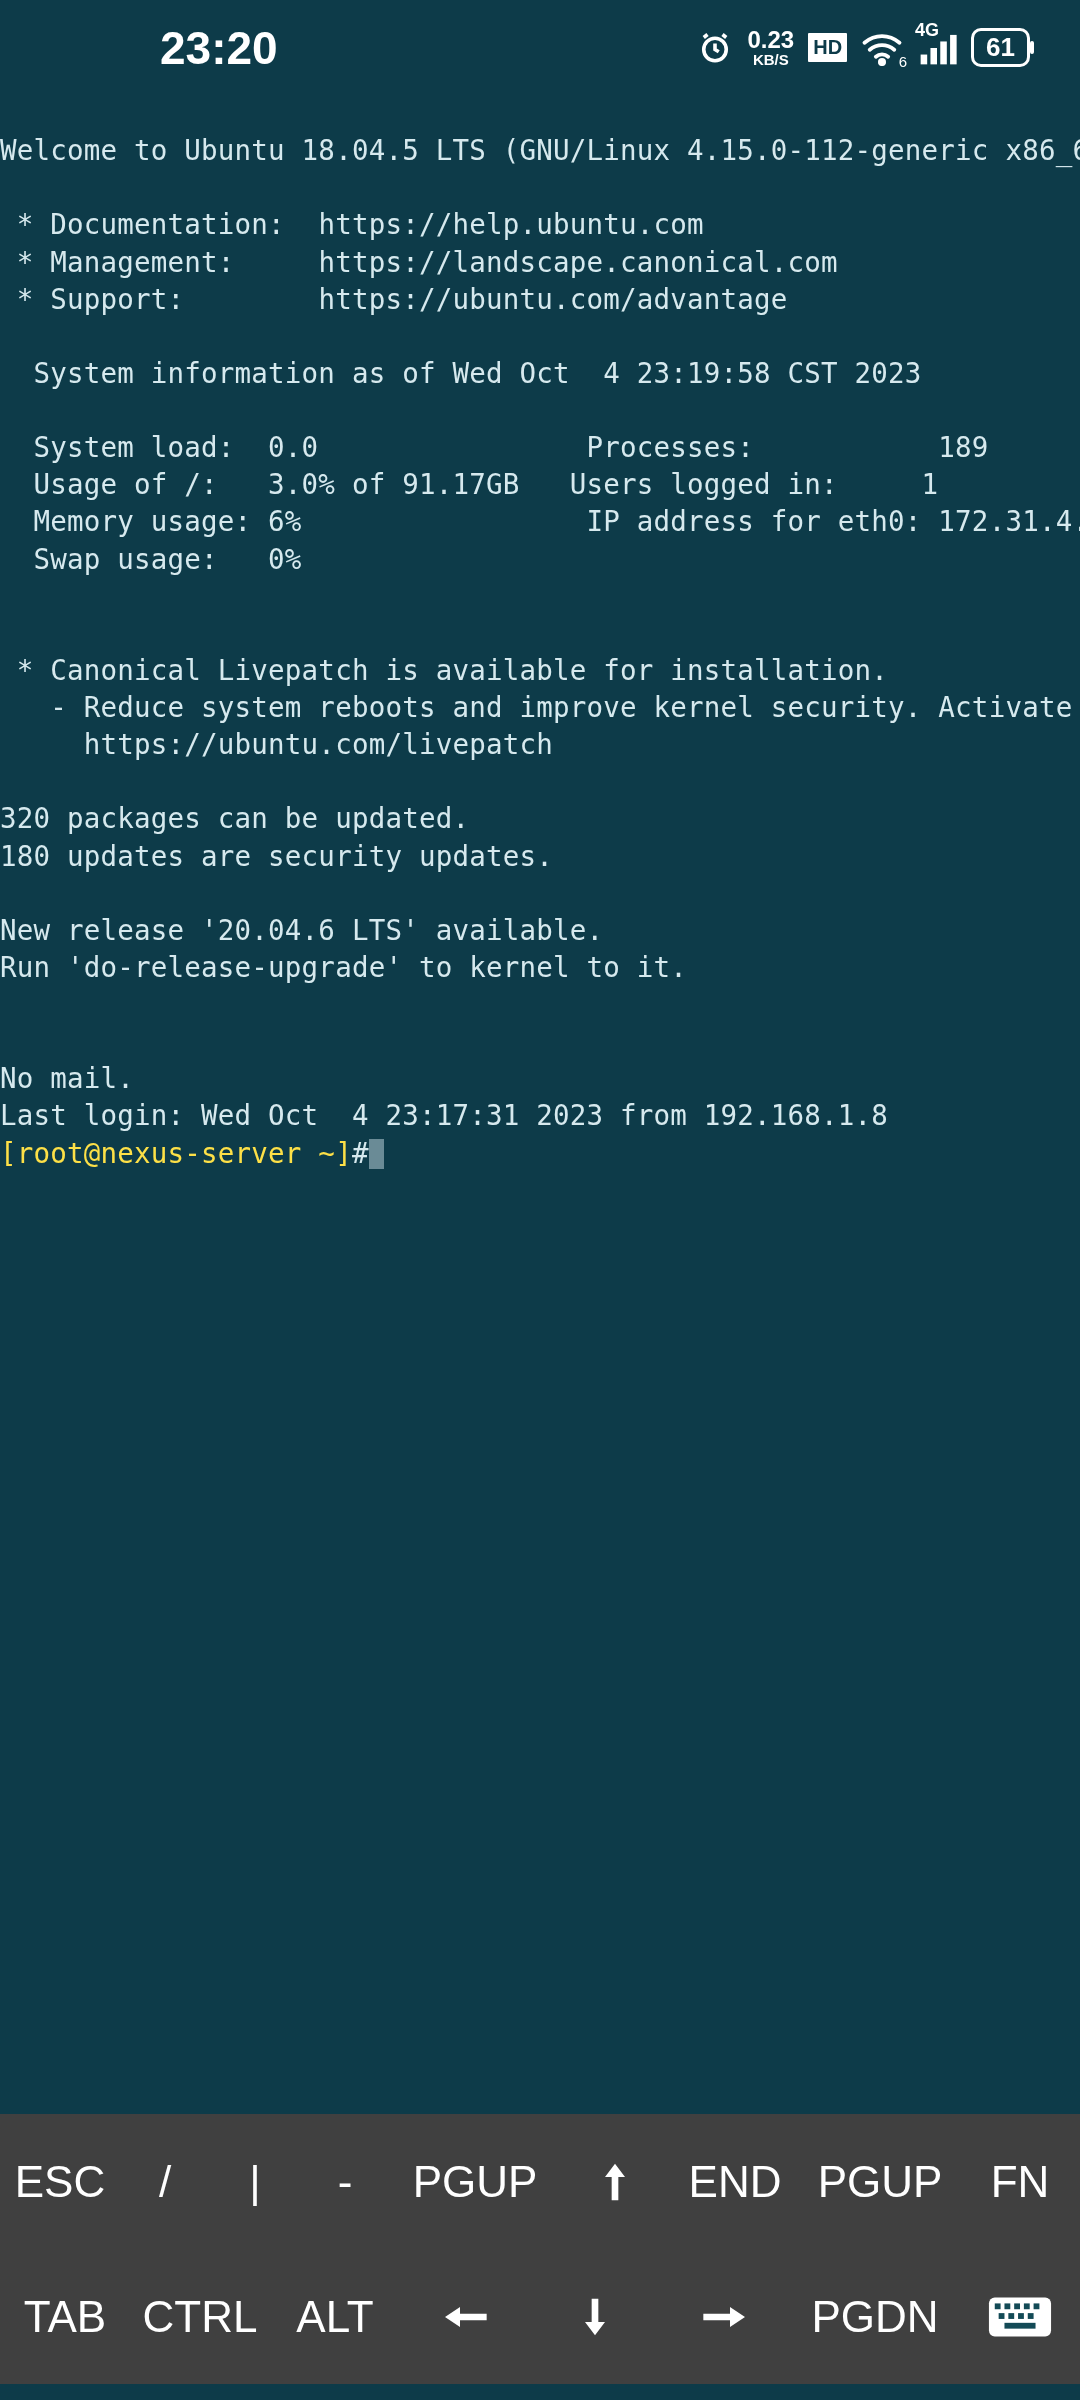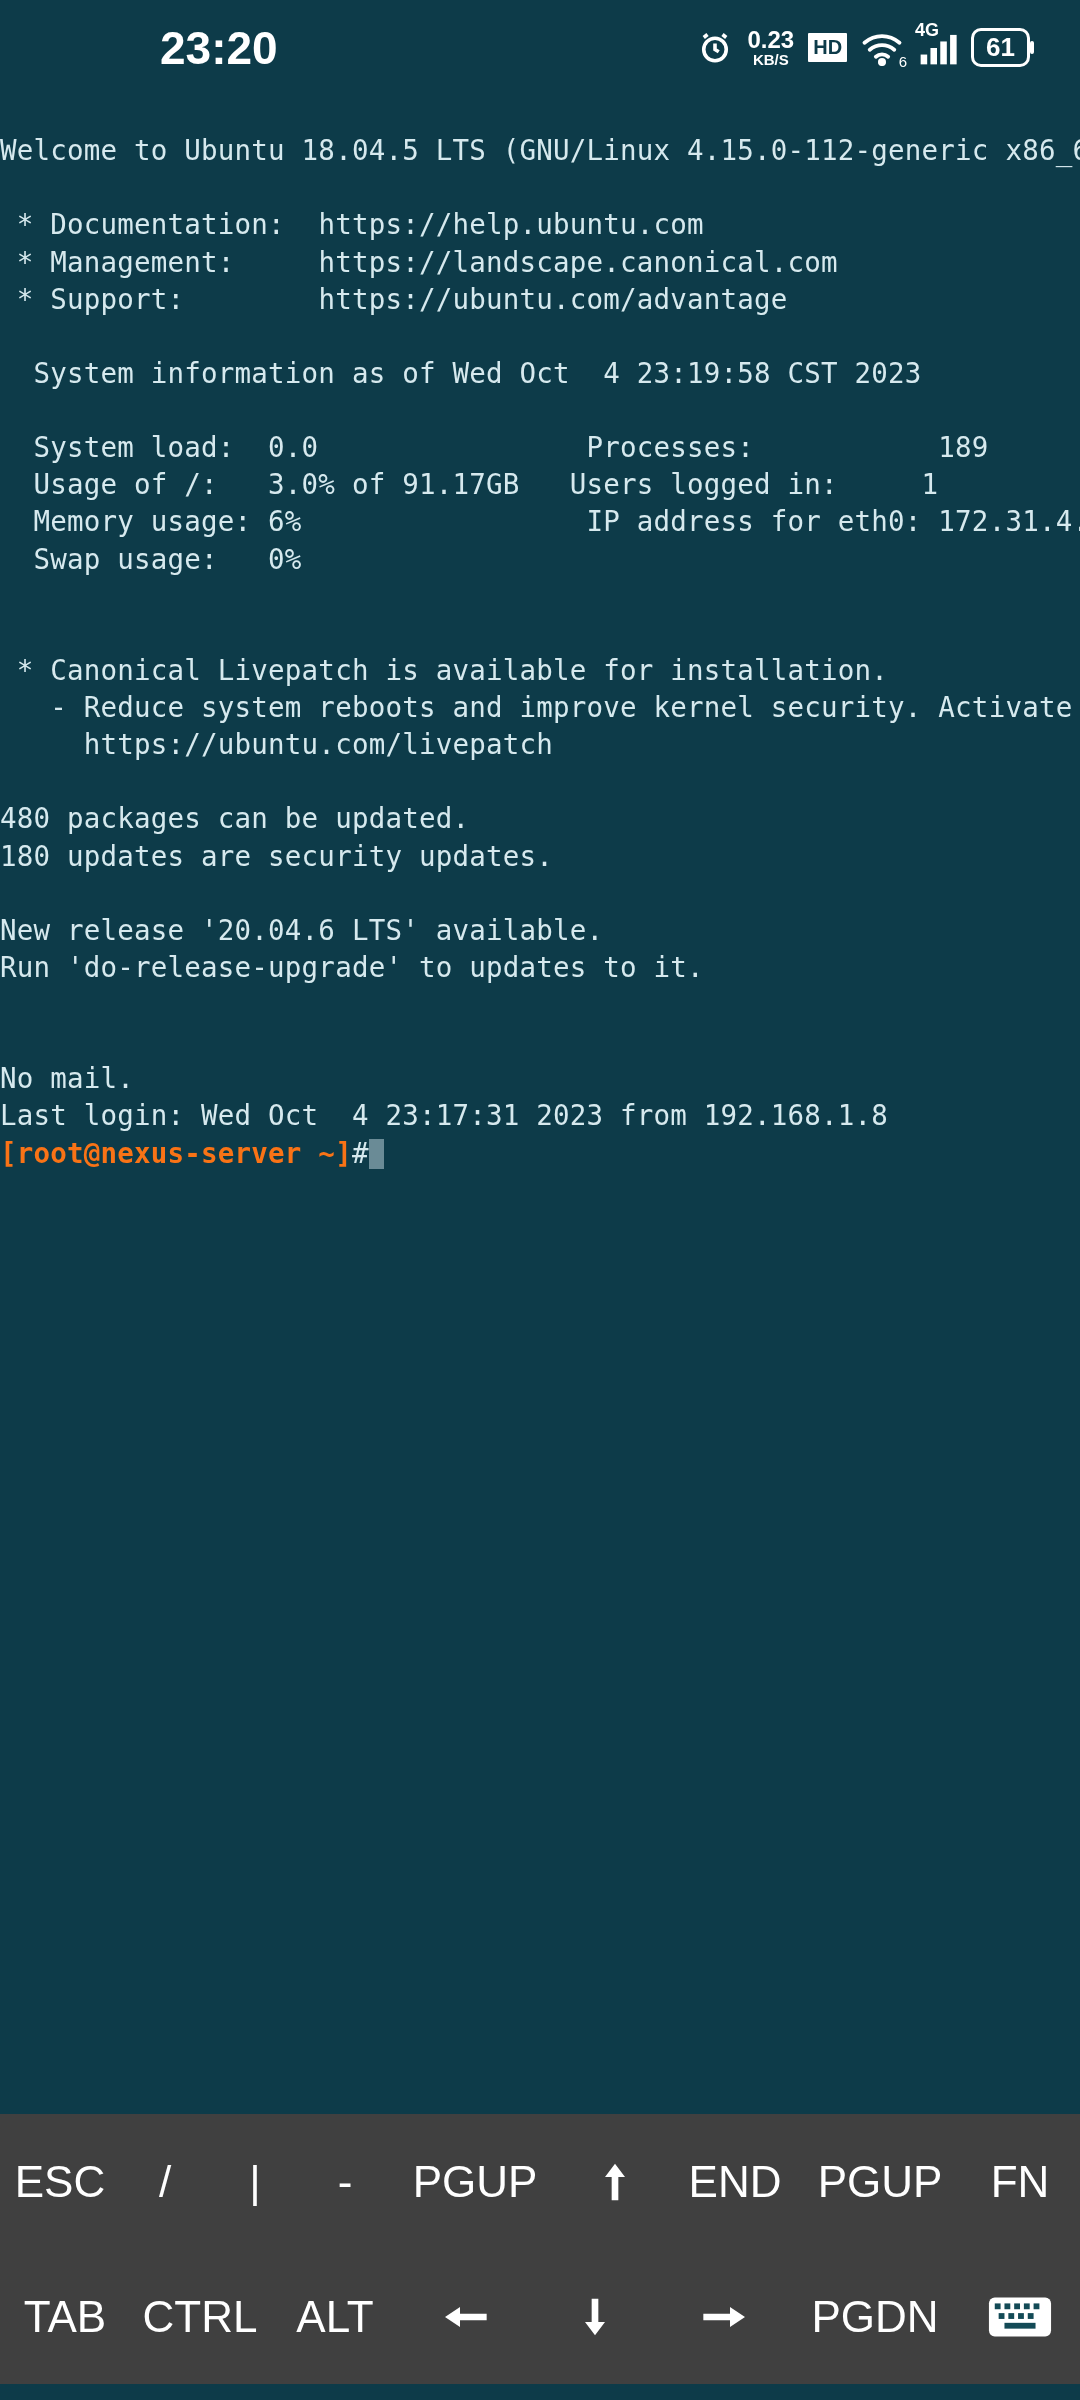--- a/index.html
+++ b/index.html
@@ -11,21 +11,21 @@
   .icon-slot{display:inline-flex;align-items:center;}
   .netspeed{display:flex;flex-direction:column;align-items:center;line-height:1;font-family:sans-serif;}
   .netspeed .n1{font-size:24px;font-weight:700;text-align:center;}
   .netspeed .n2{font-size:15px;font-weight:700;}
   .hd-badge{background:#ffffff;color:#0d3b49;border-radius:1px;font-size:20px;font-weight:900;padding:3px 5px;font-family:sans-serif;}
   .battpill{border:3px solid #ffffff;border-radius:10px;padding:1px 12px;font-size:26px;font-weight:600;font-family:sans-serif;position:relative;}
   .battpill:after{content:"";position:absolute;right:-7px;top:30%;width:4px;height:40%;background:#ffffff;border-radius:2px;}
   
   .term{flex:1;color:#d6e9ee;font-size:27.5px;line-height:1.35;white-space:pre;padding:0;font-weight:500;letter-spacing:0.2px;}
   .term .line{white-space:pre;}
-  .prompt-user{color:#f97316;font-weight:bold;}
+  .prompt-user{color:#fde047;}
   .prompt-hash{color:#d6e9ee;}
   .cursor{display:inline-block;width:15px;height:30px;background:#6a8b96;vertical-align:text-bottom;}
   
   .keybar{background:#404040;color:#ffffff;}
   .krow{display:flex;align-items:center;height:135px;}
   .kkey{flex:0 0 auto;text-align:center;font-size:44px;font-weight:500;font-family:sans-serif;}
   .kkey svg{display:block;margin:0 auto;}
 </style>
 </head>
 <body>
@@ -82,25 +82,25 @@
 <span class="line">  System load:  0.0                Processes:           189</span>
 <span class="line">  Usage of /:   3.0% of 91.17GB   Users logged in:     1</span>
 <span class="line">  Memory usage: 6%                 IP address for eth0: 172.31.4.106</span>
 <span class="line">  Swap usage:   0%</span>
 
 
 <span class="line"> * Canonical Livepatch is available for installation.</span>
 <span class="line">   - Reduce system reboots and improve kernel security. Activate at:</span>
 <span class="line">     https://ubuntu.com/livepatch</span>
 
-<span class="line">480 packages can be updated.</span>
+<span class="line">320 packages can be updated.</span>
 <span class="line">180 updates are security updates.</span>
 
 <span class="line">New release '20.04.6 LTS' available.</span>
-<span class="line">Run 'do-release-upgrade' to updates to it.</span>
+<span class="line">Run 'do-release-upgrade' to kernel to it.</span>
 
 
 <span class="line">No mail.</span>
 <span class="line">Last login: Wed Oct  4 23:17:31 2023 from 192.168.1.8</span>
 <span class="line"><span class="prompt-user">[root@nexus-server ~]</span><span class="prompt-hash">#</span><span class="cursor"></span></span>
 </div>
 
   <div class="keybar">
     <div class="krow">
       <span class="kkey" style="width:120px">ESC</span>

